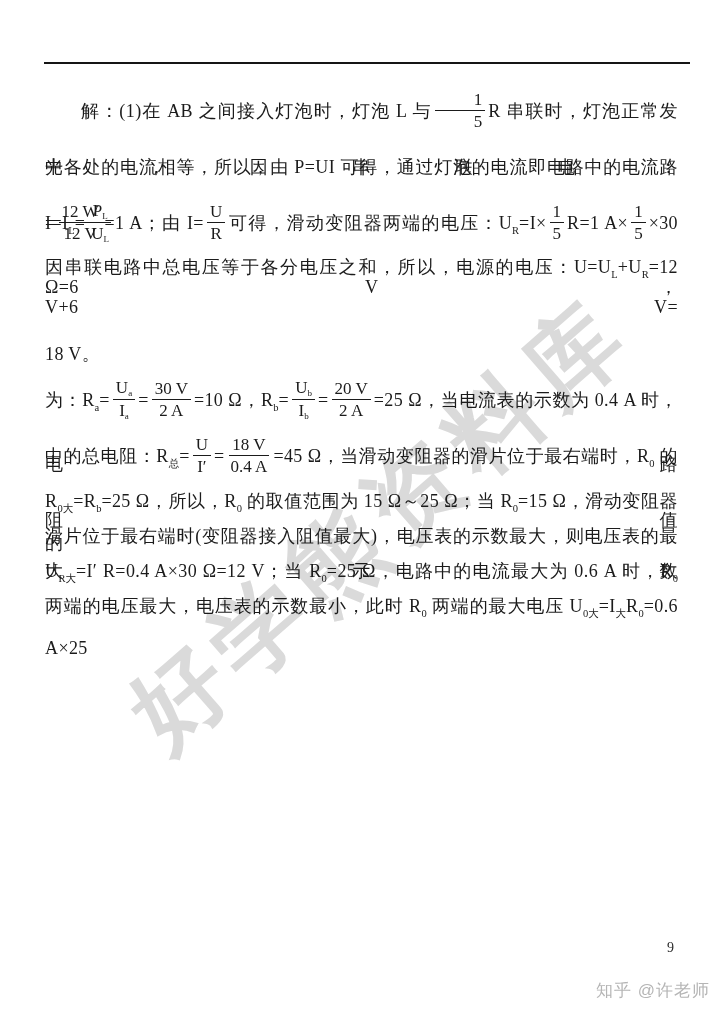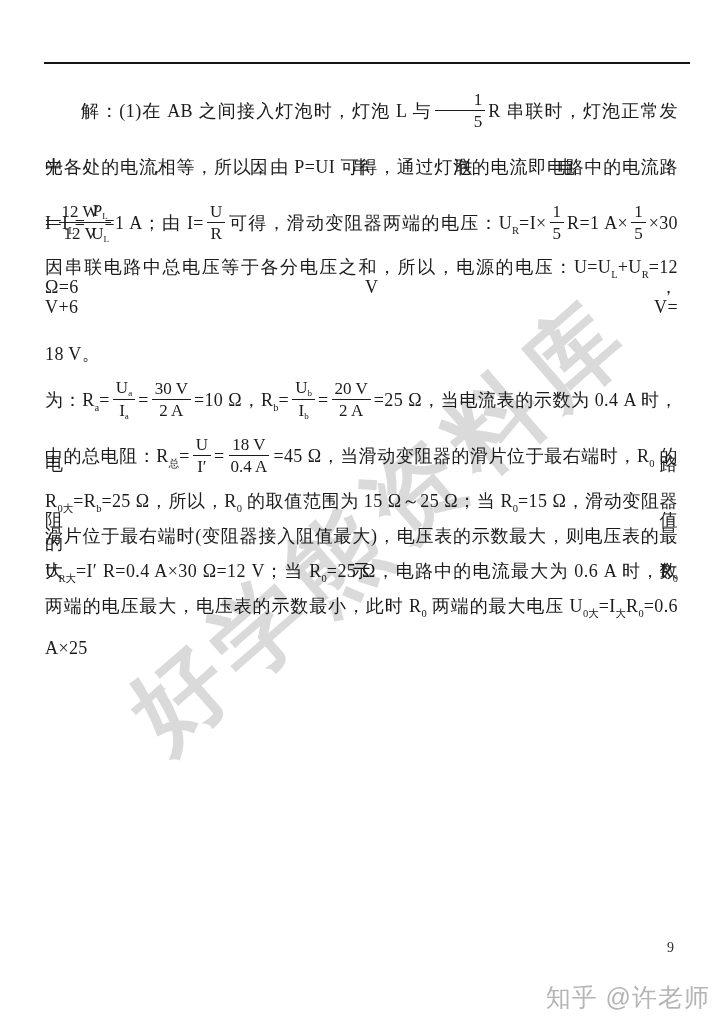--- a/index.html
+++ b/index.html
@@ -44,23 +44,23 @@
     position:relative;top:-2px;font-size:17px;letter-spacing:0;
   }
   .frac .num{border-bottom:1.6px solid #1b1b1b;padding:0 3px 1px 3px;}
   .frac .den{padding:1px 3px 0 3px;}
   .frac .sb{font-size:9px;vertical-align:-3px;}
   .page-number{
     position:absolute;left:667px;top:940px;z-index:1;
     font-size:14px;color:#2a2a2a;
   }
   .footer-credit{
-    position:absolute;right:10px;bottom:4px;z-index:1;
+    position:absolute;right:10px;bottom:16px;z-index:1;
     font-family:"Liberation Sans","DejaVu Sans",sans-serif;
-    font-size:25px;color:#b5b5b5;letter-spacing:1px;
+    font-size:17px;color:#b5b5b5;letter-spacing:1px;
   }
 </style>
 </head>
 <body>
 
 <div class="top-rule"></div>
 
 <div class="watermark">好学熊资料库</div>
 
 <div class="content">

